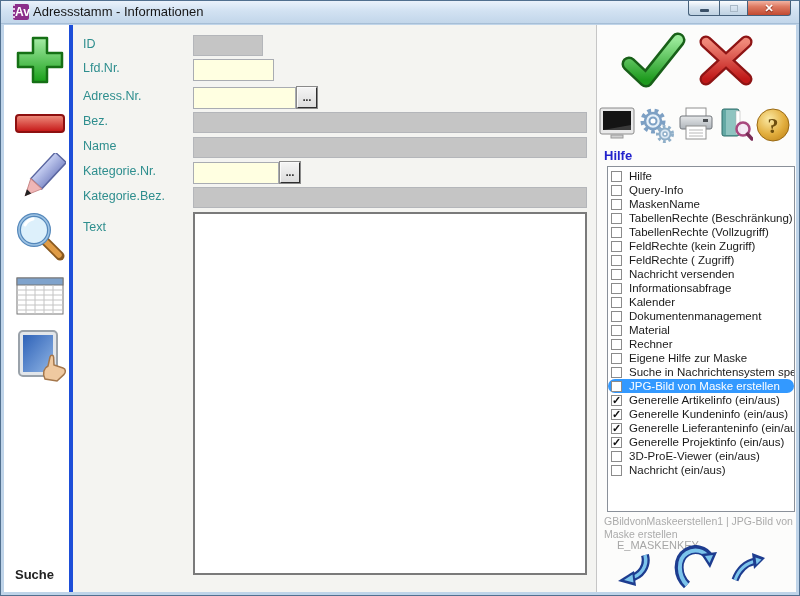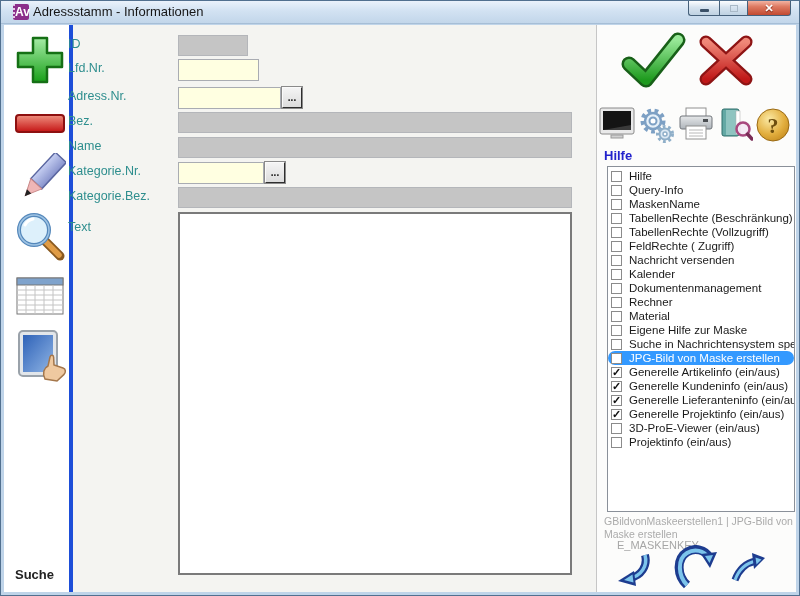--- a/index.html
+++ b/index.html
@@ -24,21 +24,21 @@
   .glyph-max{width:8px;height:7px;border:1px solid #A9B9C7;background:transparent;}
   .glyph-close{color:#fff;font-size:11px;font-weight:bold;text-shadow:0 1px 1px #7A2010;line-height:1;}
   
   .client{position:absolute;top:24px;left:3px;right:3px;bottom:3px;background:#F4F4F1;}
   
   .left-toolbar{position:absolute;left:0;top:0;bottom:0;width:69px;background:#FFFFFF;
                 border-right:4px solid #1d4ed8;}
   .ltb-btn{position:absolute;left:8px;width:56px;display:flex;justify-content:center;cursor:pointer;}
   .suche-label{position:absolute;left:11px;bottom:10px;font-size:13px;font-weight:bold;color:#222;}
   
-  .main-form{position:absolute;left:54px;top:0;bottom:0;width:524px;}
+  .main-form{position:absolute;left:69px;top:0;bottom:0;width:524px;}
   .frow{position:absolute;left:0;right:0;}
   .flabel{position:absolute;left:10px;top:2px;font-size:12.5px;color:#2E8E8E;}
   .finput{position:absolute;left:120px;top:0;height:22px;border:1px solid #A9ACB2;
           font-family:"Liberation Sans",sans-serif;font-size:12px;padding:0 3px;background:#FFFFE1;}
   .finput.ro{background:#C5C5C5;border-color:#B4B6BA;height:21px;}
   .dots-btn{position:absolute;top:0;height:21px;width:20px;background:linear-gradient(#F4F4F4,#DCDCDC);
             border:1px solid;border-color:#FAFAFA #2E2E2E #2E2E2E #FAFAFA;outline:1px solid #8A8A8A;
             font-size:10px;font-weight:bold;line-height:14px;color:#111;cursor:pointer;padding:0;}
   .text-area{position:absolute;left:120px;top:187px;width:394px;height:363px;background:#fff;
              border:2px solid #7A7A7A;resize:none;font-family:"Liberation Sans",sans-serif;font-size:12px;}
@@ -338,41 +338,49 @@
           <div class="list-row">
             <span class="cb"></span>
             <span>TabellenRechte (Beschränkung)</span>
           </div>
           <div class="list-row">
             <span class="cb"></span>
             <span>TabellenRechte (Vollzugriff)</span>
           </div>
           <div class="list-row">
             <span class="cb"></span>
+            <span>FeldRechte (kein Zugriff)</span>
+          </div>
+          <div class="list-row">
+            <span class="cb"></span>
             <span>FeldRechte ( Zugriff)</span>
           </div>
           <div class="list-row">
             <span class="cb"></span>
             <span>Nachricht versenden</span>
           </div>
           <div class="list-row">
             <span class="cb"></span>
+            <span>Informationsabfrage</span>
+          </div>
+          <div class="list-row">
+            <span class="cb"></span>
             <span>Kalender</span>
           </div>
           <div class="list-row">
             <span class="cb"></span>
             <span>Dokumentenmanagement</span>
           </div>
           <div class="list-row">
             <span class="cb"></span>
+            <span>Material</span>
+          </div>
+          <div class="list-row">
+            <span class="cb"></span>
             <span>Rechner</span>
-          </div>
-          <div class="list-row">
-            <span class="cb"></span>
-            <span>Material</span>
           </div>
           <div class="list-row">
             <span class="cb"></span>
             <span>Eigene Hilfe zur Maske</span>
           </div>
           <div class="list-row">
             <span class="cb"></span>
             <span>Suche in Nachrichtensystem speich</span>
           </div>
           <div class="list-row selected">
@@ -394,21 +402,21 @@
           <div class="list-row">
             <span class="cb">✓</span>
             <span>Generelle Projektinfo (ein/aus)</span>
           </div>
           <div class="list-row">
             <span class="cb"></span>
             <span>3D-ProE-Viewer (ein/aus)</span>
           </div>
           <div class="list-row">
             <span class="cb"></span>
-            <span>Projektinfo (ein/aus)</span>
+            <span>Nachricht (ein/aus)</span>
           </div>
         </div>
 
       <div class="footer-note">GBildvonMaskeerstellen1 | JPG-Bild von Maske erstellen</div>
       <div class="footer-key">E_MASKENKEY</div>
 
       <div class="nav-btn" style="left:18px;top:526px;">
         <span>
           <svg width="36" height="36" viewBox="0 0 36 36">
             <path d="M30 4 C33 15 26 25 15 27" fill="none" stroke="#1D3C8F" stroke-width="8"></path>

